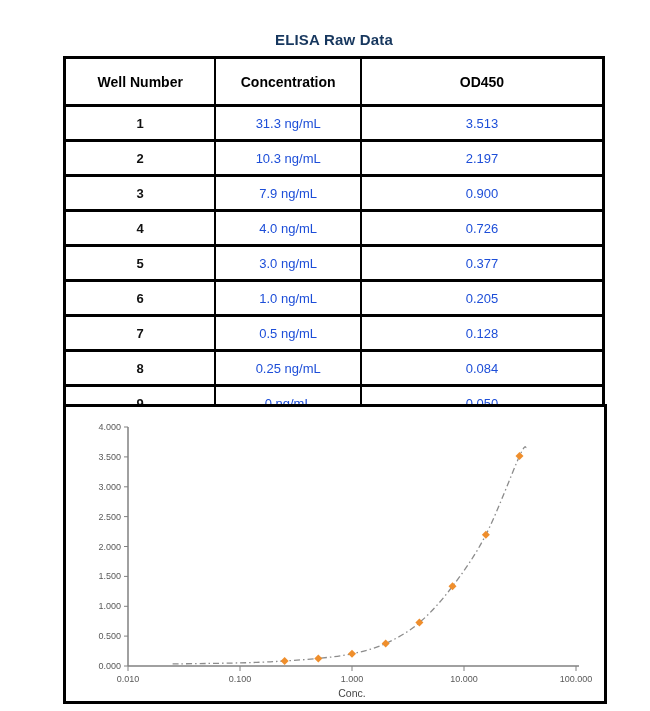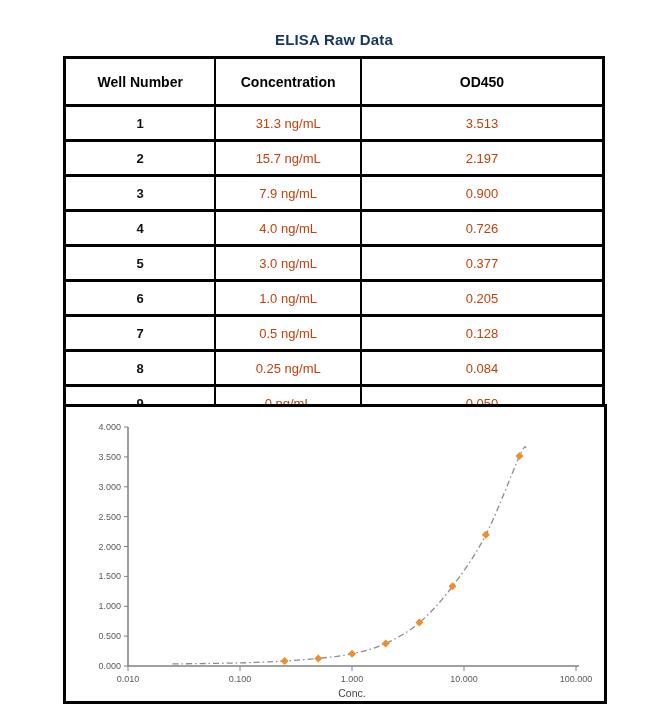--- a/index.html
+++ b/index.html
@@ -26,21 +26,21 @@
   .data-table th,.data-table td{
     border:2px solid #000;
     border-top-width:3px;border-bottom-width:3px;
     text-align:center;vertical-align:middle;
     padding:4px;
   }
   .data-table th{
     height:37px;font-size:14px;font-weight:bold;color:#000;
   }
   .data-table td{
-    height:24px;font-size:13px;color:#c2410c;
+    height:24px;font-size:13px;color:#1d4ed8;
   }
   .data-table td.well{font-weight:bold;color:#111;}
   .col-well{width:28%;}
   .col-conc{width:27%;}
   .col-od{width:45%;}
   .chartbox{
     position:absolute;top:389px;left:63px;
     width:538px;height:294px;
     border:3px solid #000;
     background:#fff;
@@ -68,21 +68,21 @@
         </tr>
     </thead>
     <tbody id="table-body">
         <tr>
           <td class="well">1</td>
           <td>31.3 ng/mL</td>
           <td>3.513</td>
         </tr>
         <tr>
           <td class="well">2</td>
-          <td>15.7 ng/mL</td>
+          <td>10.3 ng/mL</td>
           <td>2.197</td>
         </tr>
         <tr>
           <td class="well">3</td>
           <td>7.9 ng/mL</td>
           <td>0.900</td>
         </tr>
         <tr>
           <td class="well">4</td>
           <td>4.0 ng/mL</td>

